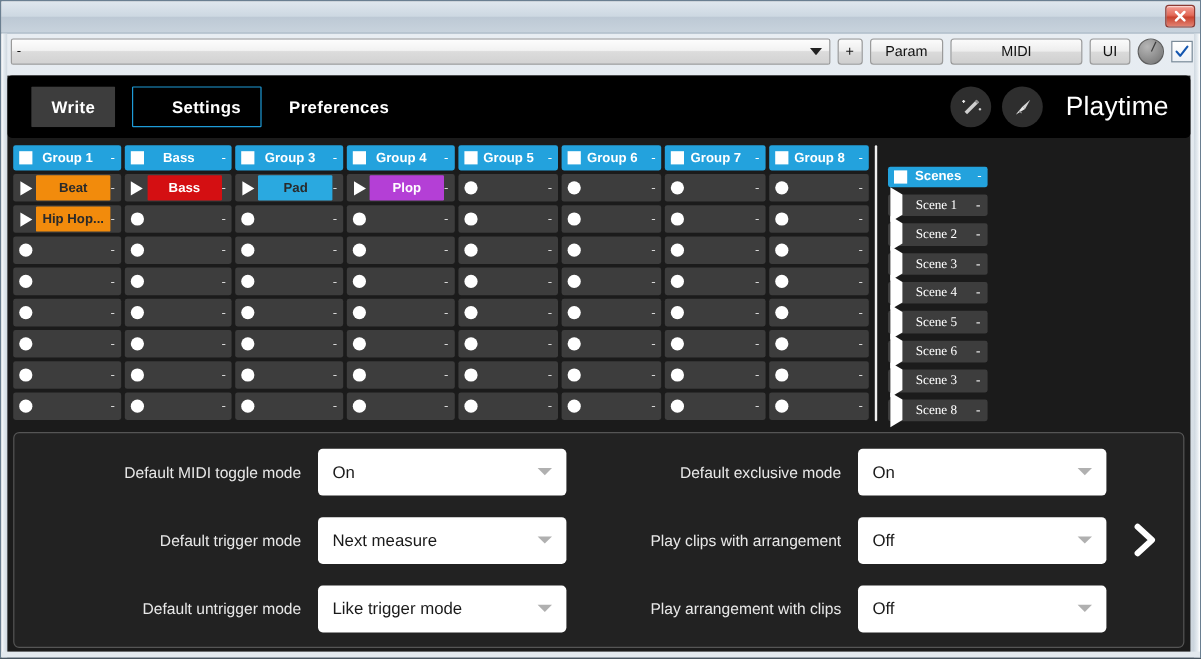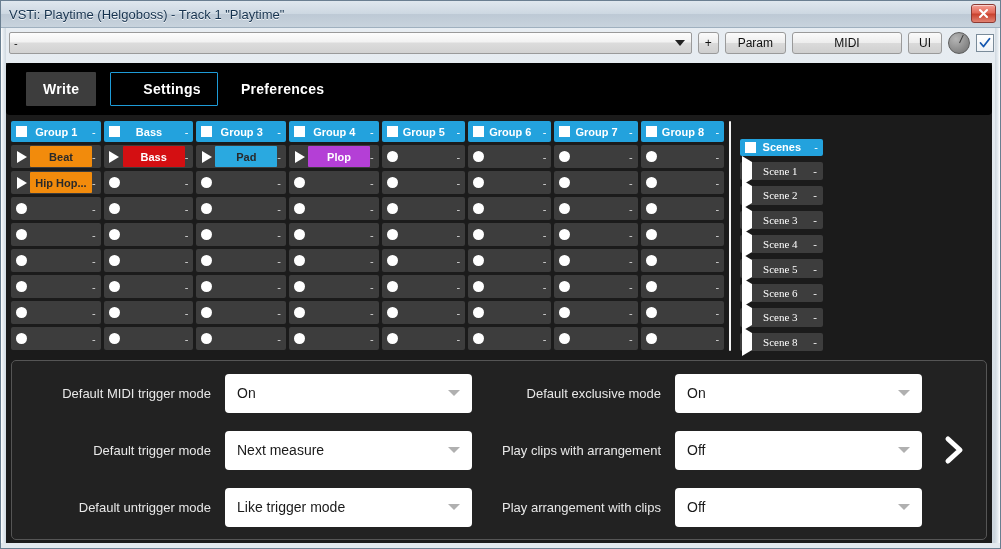--- a/index.html
+++ b/index.html
@@ -247,21 +247,21 @@
   }
   .settings-col { flex: 1 1 0; display: flex; flex-direction: column; justify-content: center; gap: 18px; }
   .set-row { display: flex; align-items: center; gap: 14px; }
   .set-label {
     flex: 1 1 auto; text-align: right;
     font-size: 13px; color: #e8e8e8;
     white-space: nowrap;
   }
   .set-select {
     flex: 0 0 auto;
-    width: 247px; height: 39px;
+    width: 207px; height: 39px;
     background: #ffffff;
     border-radius: 4px;
     display: flex; align-items: center;
     padding: 0 12px;
     font-size: 14px; color: #1a1a1a;
     position: relative;
     cursor: pointer;
   }
   .set-select .sel-caret {
     position: absolute; right: 12px; top: 50%; transform: translateY(-50%);
@@ -292,21 +292,20 @@
     position: absolute; left: 0; right: 0; bottom: 0; height: 5px;
     background: #e3e9ee;
   }
 </style>
 </head>
 <body>
 
 <div id="window">
 
   <div id="titlebar">
-    <div id="title-text">VSTi: Playtime (Helgoboss) - Track 1 "Playtime"</div>
     <div id="close-btn">
       <svg width="11" height="11" viewBox="0 0 11 11">
         <path d="M2 2 L9 9 M9 2 L2 9" stroke="#ffffff" stroke-width="2.1" stroke-linecap="round" fill="none"></path>
       </svg>
     </div>
   </div>
 
   <div id="host-toolbar">
     <div class="combo">
       <span>-</span>
@@ -326,20 +325,38 @@
     </div>
   </div>
 
   <div id="plugin">
 
     <div id="plugin-header">
       <div class="nav-btn active-fill">Write</div>
       <div class="nav-btn active-outline">Settings</div>
       <div class="nav-btn">Preferences</div>
 
+      <div id="plugin-header-right">
+        <div class="round-icon">
+          <svg width="19" height="19" viewBox="0 0 20 20">
+            <path d="M14.5 3.3 L16.7 5.5 L6.2 16 L4 13.8 Z" fill="#cfcfcf"></path>
+            <path d="M14.5 3.3 L16.7 5.5 L15.2 7 L13 4.8 Z" fill="#8e8e8e"></path>
+            <path d="M3.2 3.5 l0 2.6 M1.9 4.8 l2.6 0" stroke="#e6e6e6" stroke-width="1.1"></path>
+            <path d="M17.5 10.5 l0 2.2 M16.4 11.6 l2.2 0" stroke="#e6e6e6" stroke-width="1"></path>
+          </svg>
+        </div>
+        <div class="round-icon">
+          <svg width="19" height="19" viewBox="0 0 20 20">
+            <path d="M16.4 3.2 L9.6 9.2 L11.8 11.4 Z" fill="#d4d4d4"></path>
+            <path d="M9.6 9.2 L3.6 16.4 L11.8 11.4 Z" fill="#e8e8e8"></path>
+            <path d="M6.6 12.8 L8.8 15" stroke="#9a9a9a" stroke-width="1" fill="none"></path>
+          </svg>
+        </div>
+        <div id="brand">Playtime</div>
+      </div>
     </div>
 
     <div id="matrix">
         <div class="group-col">
           <div class="grp-head">
             <span class="grp-check"></span>
             <span class="grp-label">Group 1</span>
             <span class="grp-dash">-</span>
           </div>
           <div class="cell">
@@ -828,21 +845,21 @@
             <span class="scene-label">Scene 8</span>
             <span class="scene-dash">-</span>
           </div>
         </div>
       </div>
 
     <div id="settings-panel">
       <div class="settings-cols">
         <div class="settings-col" id="settings-left">
             <div class="set-row">
-              <span class="set-label">Default MIDI trigger mode</span>
+              <span class="set-label">Default MIDI toggle mode</span>
               <span class="set-select">
                 <span>On</span>
                 <span class="sel-caret"></span>
               </span>
             </div>
             <div class="set-row">
               <span class="set-label">Default trigger mode</span>
               <span class="set-select">
                 <span>Next measure</span>
                 <span class="sel-caret"></span>

